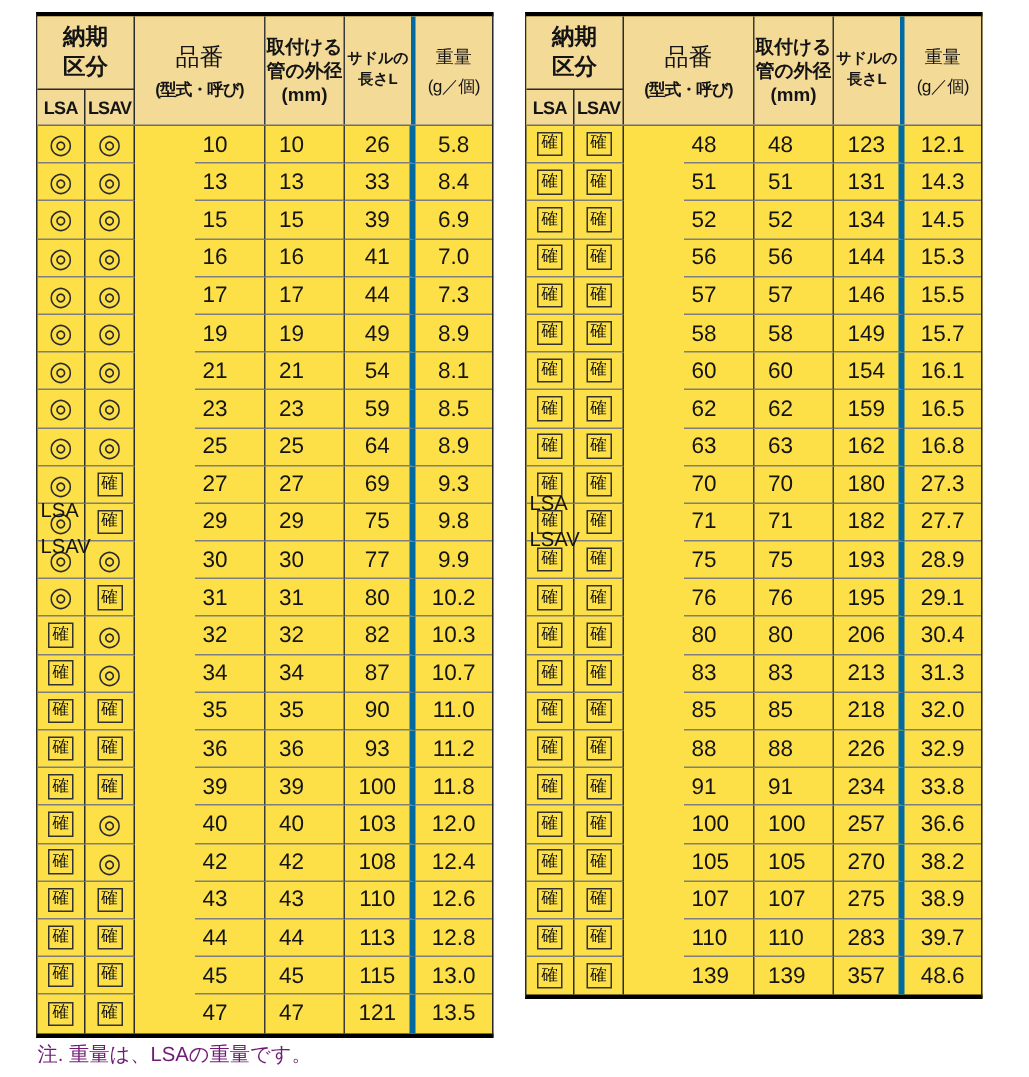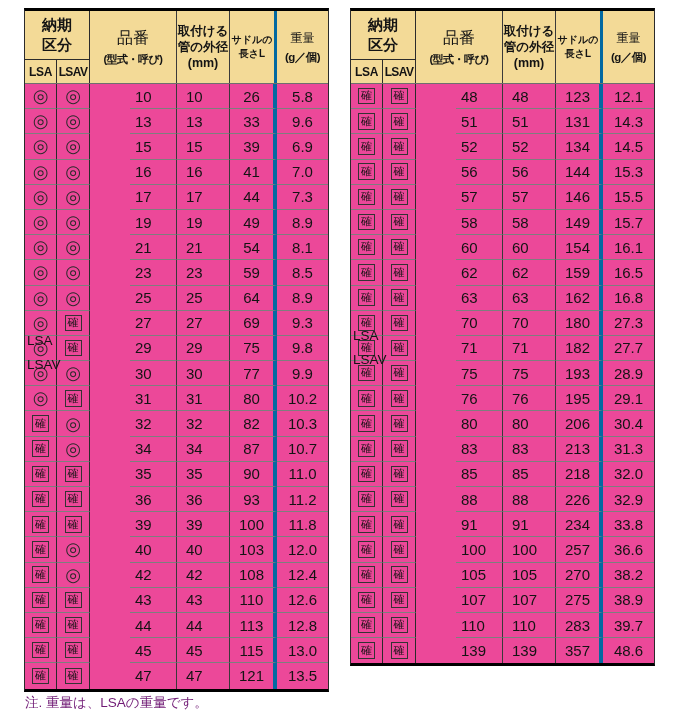--- a/index.html
+++ b/index.html
@@ -5,21 +5,21 @@
   html,body{margin:0;padding:0}
   body{
     width:686px;height:718px;position:relative;background:#ffffff;
     font-family:"Liberation Sans","DejaVu Sans",sans-serif;color:#141414;
     -webkit-font-smoothing:antialiased;
   }
   .spec-table{
     position:absolute;top:8px;width:305px;box-sizing:border-box;
     border-top:3px solid #000;border-bottom:3px solid #000;
     border-left:1px solid #2b2b2b;border-right:1px solid #2b2b2b;
-    background:#ec4899;
+    background:#fde047;
   }
   .spec-table.left{left:24px}
   .spec-table.right{left:350px}
 
   
   .thead{
     display:grid;
     grid-template-columns:32px 33px 40px 47px 53px 47px 1fr;
     grid-template-rows:49px 23px;
     border-bottom:1px solid #6f6f6f;
@@ -29,21 +29,21 @@
     font-size:15px;font-weight:bold;line-height:1.35}
   .h-lsa{grid-column:1;grid-row:2;border-right:1px solid #2b2b2b;font-size:12px;font-weight:bold;letter-spacing:-0.4px}
   .h-lsav{grid-column:2;grid-row:2;border-right:1px solid #2b2b2b;font-size:12px;font-weight:bold;letter-spacing:-0.6px}
   .h-partno{grid-column:3/5;grid-row:1/3;border-right:1px solid #3a3a3a}
   .h-partno .big{font-size:16px;font-weight:normal}
   .h-partno .small{font-size:11px;font-weight:bold;margin-top:3px;letter-spacing:-0.5px}
   .h-od{grid-column:5;grid-row:1/3;border-right:1px solid #3a3a3a;font-size:12.5px;font-weight:bold;line-height:1.3}
   .h-len{grid-column:6;grid-row:1/3;border-right:3px solid #0369a1;font-size:10px;font-weight:bold;line-height:1.45}
   .h-wt{grid-column:7;grid-row:1/3}
   .h-wt .big{font-size:12px;font-weight:normal}
-  .h-wt .small{font-size:11.5px;font-weight:bold;margin-top:3px;letter-spacing:-0.5px}
+  .h-wt .small{font-size:11.5px;font-weight:normal;margin-top:3px;letter-spacing:-0.5px}
 
   
   .tbody{
     position:relative;
     display:grid;
     grid-template-columns:32px 33px 40px 47px 53px 47px 1fr;
     grid-auto-rows:25.2px;
   }
   .row{display:contents}
   .cell{
@@ -108,21 +108,21 @@
     </div>
   <div class="row"><div class="cell c-lsa">
           <span class="mark circ">◎</span>
         </div><div class="cell c-lsav">
           <span class="mark circ">◎</span>
         </div><div class="cell c-gap"></div><div class="cell c-no">10</div><div class="cell c-od">10</div><div class="cell c-len">26</div><div class="cell c-wt">5.8</div></div>
       <div class="row"><div class="cell c-lsa">
           <span class="mark circ">◎</span>
         </div><div class="cell c-lsav">
           <span class="mark circ">◎</span>
-        </div><div class="cell c-gap"></div><div class="cell c-no">13</div><div class="cell c-od">13</div><div class="cell c-len">33</div><div class="cell c-wt">9.6</div></div>
+        </div><div class="cell c-gap"></div><div class="cell c-no">13</div><div class="cell c-od">13</div><div class="cell c-len">33</div><div class="cell c-wt">8.4</div></div>
       <div class="row"><div class="cell c-lsa">
           <span class="mark circ">◎</span>
         </div><div class="cell c-lsav">
           <span class="mark circ">◎</span>
         </div><div class="cell c-gap"></div><div class="cell c-no">15</div><div class="cell c-od">15</div><div class="cell c-len">39</div><div class="cell c-wt">6.9</div></div>
       <div class="row"><div class="cell c-lsa">
           <span class="mark circ">◎</span>
         </div><div class="cell c-lsav">
           <span class="mark circ">◎</span>
         </div><div class="cell c-gap"></div><div class="cell c-no">16</div><div class="cell c-od">16</div><div class="cell c-len">41</div><div class="cell c-wt">7.0</div></div>

